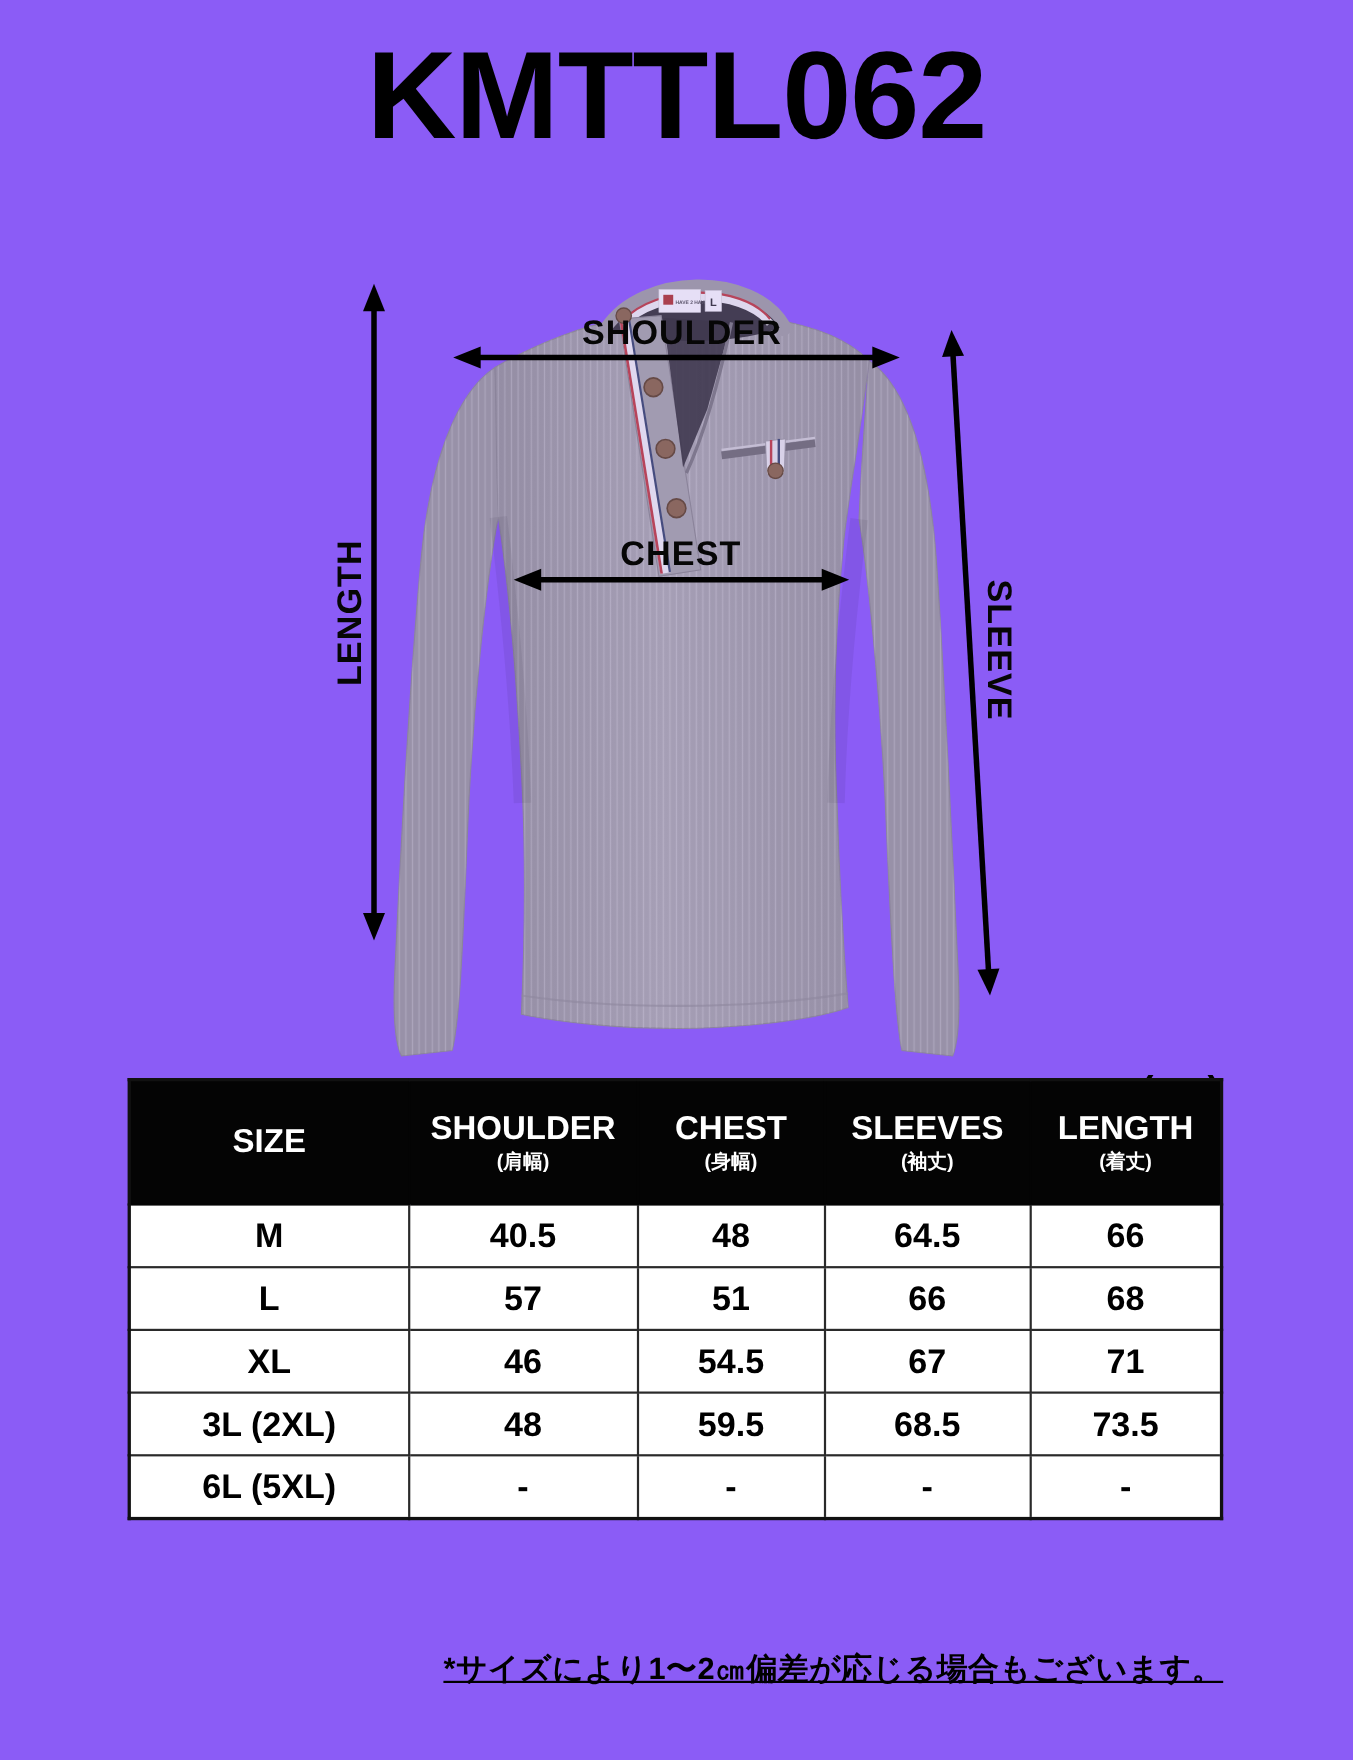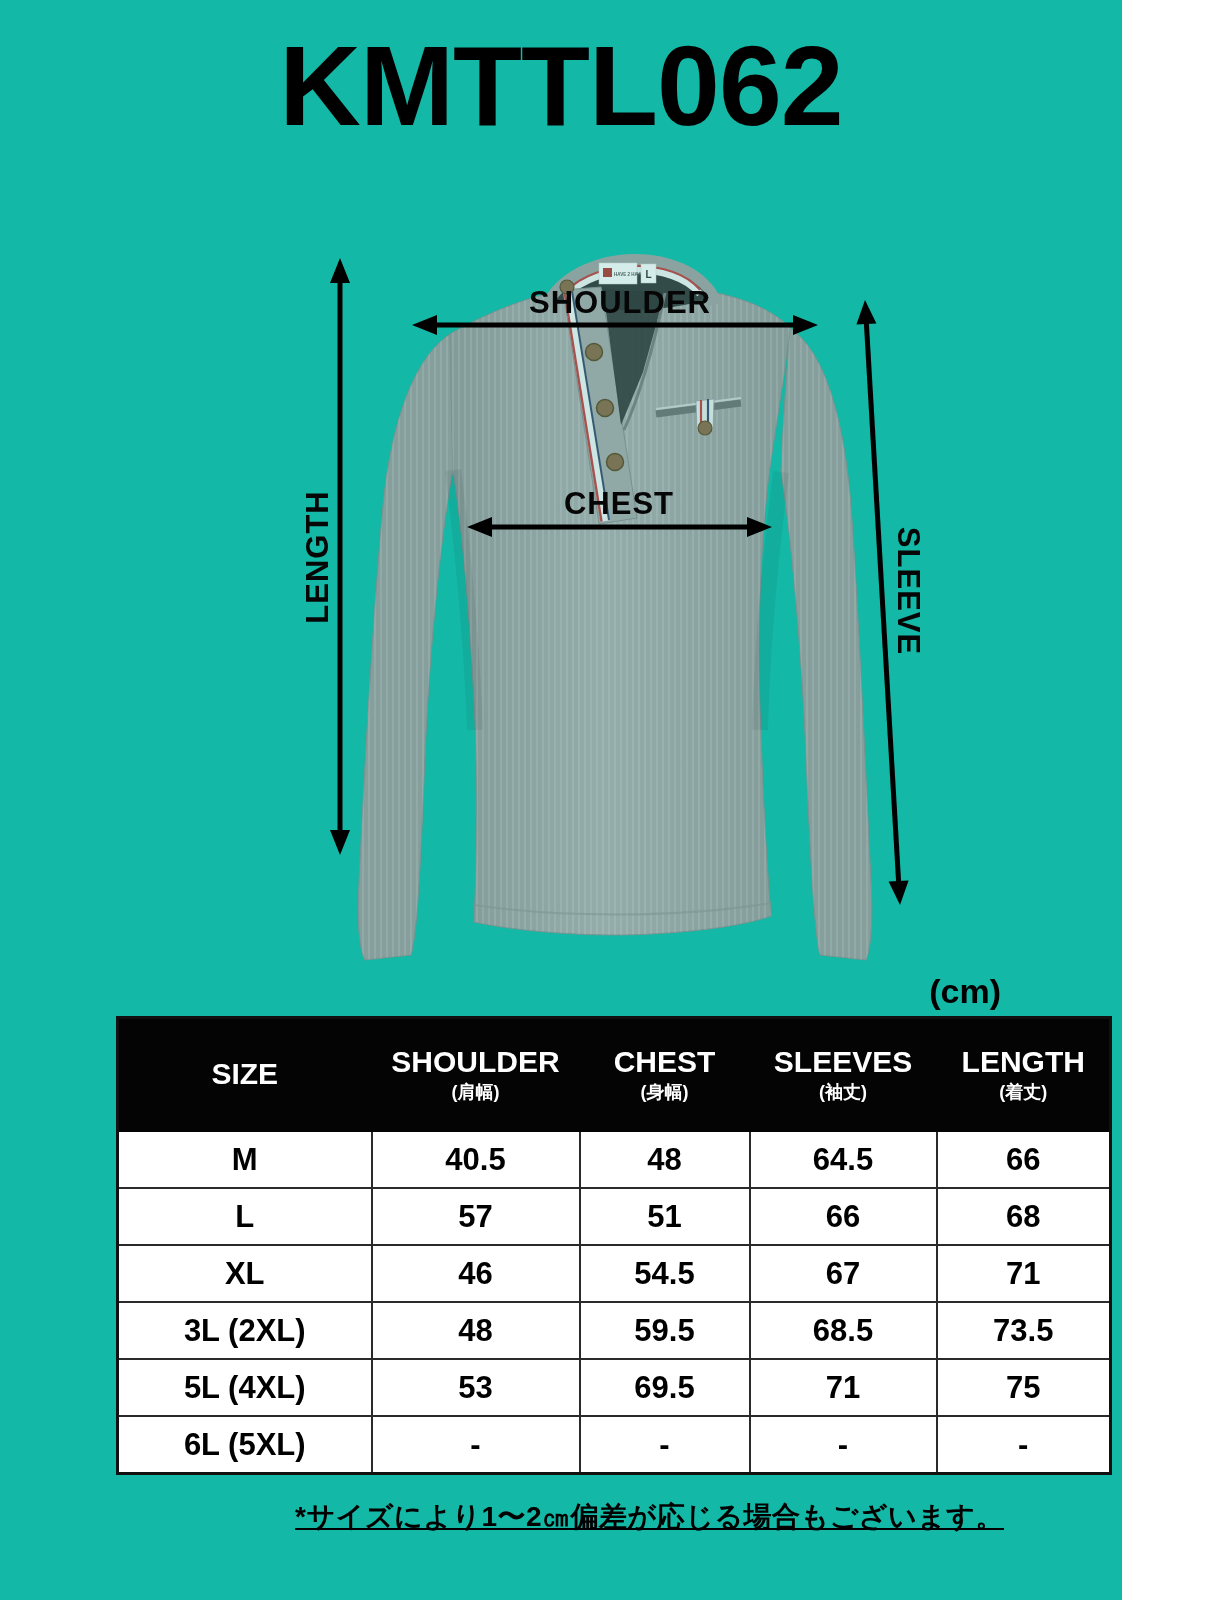--- a/index.html
+++ b/index.html
@@ -1,36 +1,35 @@
 <!DOCTYPE html>
 <html><head>
 <meta charset="utf-8">
 <style>
   html,body{margin:0;padding:0;background:#ffffff;}
   .page{
-    position:relative;width:1122px;height:1600px;background:#14b8a6;
+    position:relative;width:1230px;height:1600px;background:#8b5cf6;
     overflow:hidden;font-family:"Liberation Sans",sans-serif;color:#000;
   }
   .title{
     position:absolute;top:30px;left:0;width:100%;text-align:center;
     font-weight:700;font-size:113px;line-height:1;letter-spacing:-1px;margin:0;
   }
   .figure-svg{position:absolute;left:0;top:180px;width:1230px;height:790px;}
   .mlabel{
     font-family:"Liberation Sans",sans-serif;font-weight:700;font-size:31px;
     fill:#060606;letter-spacing:1px;
   }
   .units{
     position:absolute;top:936px;right:121px;font-size:34px;font-weight:700;margin-top:36px;
   }
   .size-table{
     position:absolute;left:116px;top:980px;width:993px;
     border-collapse:collapse;table-layout:fixed;text-align:center;
     border:3px solid #111;
-    margin-top:36px;
   }
   .size-table th{
     background:#040404;color:#ffffff;height:111px;border:2px solid #040404;
     font-weight:700;vertical-align:middle;padding:0;
   }
   .size-table td{
     background:#ffffff;color:#000;height:55px;border:2px solid #2a2a2a;
     font-size:31px;font-weight:700;vertical-align:middle;padding:0;
   }
   .h-en{font-size:30px;line-height:1.15;}
@@ -189,27 +188,20 @@
         <td>71</td>
       </tr>
       <tr>
         <td>3L (2XL)</td>
         <td>48</td>
         <td>59.5</td>
         <td>68.5</td>
         <td>73.5</td>
       </tr>
       <tr>
-        <td>5L (4XL)</td>
-        <td>53</td>
-        <td>69.5</td>
-        <td>71</td>
-        <td>75</td>
-      </tr>
-      <tr>
         <td>6L (5XL)</td>
         <td>-</td>
         <td>-</td>
         <td>-</td>
         <td>-</td>
       </tr>
     </tbody>
   </table>
 
   <div class="footnote">*サイズにより1〜2㎝偏差が応じる場合もございます。</div>

